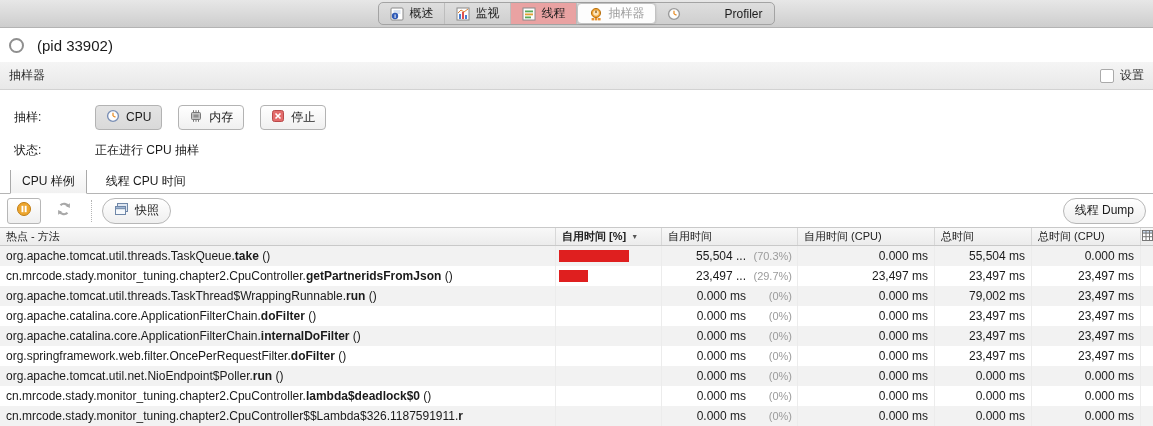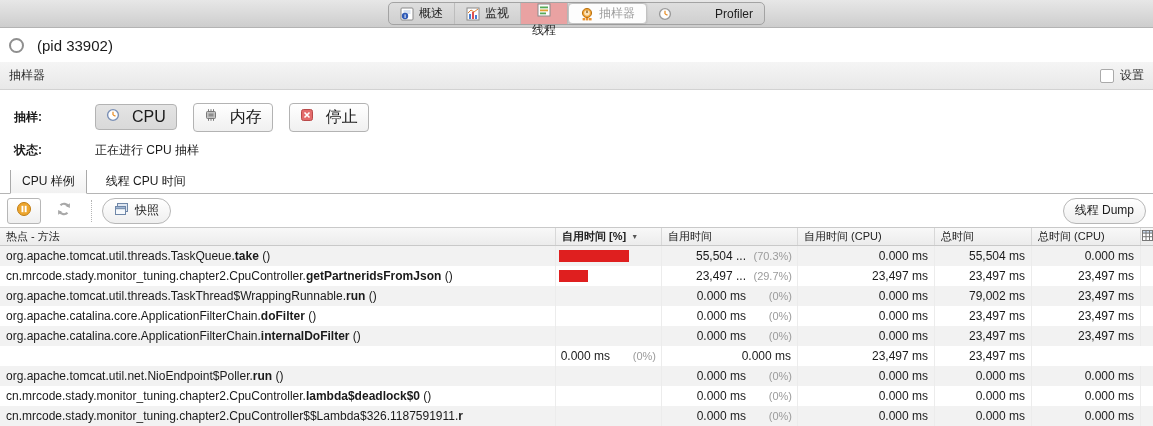--- a/index.html
+++ b/index.html
@@ -30,23 +30,23 @@
               display:flex;align-items:center;padding:0 9px;box-sizing:border-box;color:#2d2d2d;}
   .flex-spacer{flex:1;}
   .checkbox{width:12px;height:12px;border:1px solid #aaa;border-radius:2px;background:#fff;
             display:inline-block;margin-right:6px;}
 
   
   .controls{height:80px;background:#fff;position:relative;}
   .ctl-row{position:absolute;left:14px;right:0;display:flex;align-items:center;}
   .ctl-row.r1{top:14px;height:26px;}
   .ctl-row.r2{top:50px;height:20px;}
-  .ctl-label{font-weight:bold;width:81px;flex:0 0 81px;}
-  .btn{display:inline-flex;align-items:center;gap:12px;border:1px solid #b3b3b3;border-radius:4px;
-       padding:3px 10px;font-size:16px;background:linear-gradient(#fff,#f0f0f0);margin-right:16px;
+  .ctl-label{font-weight:normal;width:81px;flex:0 0 81px;}
+  .btn{display:inline-flex;align-items:center;gap:6px;border:1px solid #b3b3b3;border-radius:4px;
+       padding:3px 10px;font-size:12px;background:linear-gradient(#fff,#f0f0f0);margin-right:16px;
        font-family:inherit;color:#1a1a1a;cursor:default;}
   .btn.pressed{background:linear-gradient(#e4e4e4,#d9d9d9);}
 
   
   .subtabs{height:24px;display:flex;align-items:flex-end;border-bottom:1px solid #b5b5b5;
            background:#fff;box-sizing:border-box;padding-left:2px;}
   .subtab{padding:3px 11px 3px;font-size:12px;margin-left:8px;}
   .subtab.active{border:1px solid #a9a9a9;border-bottom:1px solid #fdfdfd;margin-bottom:-1px;
                  background:linear-gradient(#fdfdfd,#f1f1f1);}
 
@@ -105,21 +105,21 @@
           <svg width="14" height="14" viewBox="0 0 14 14">
               <rect x="1" y="1" width="12" height="12" fill="#fdfdfd" stroke="#8a8a8a"></rect>
               <rect x="3" y="7" width="2" height="5" fill="#4a7fd4"></rect>
               <rect x="6" y="5" width="2" height="7" fill="#e05050"></rect>
               <rect x="9" y="8" width="2" height="4" fill="#4a7fd4"></rect>
               <polyline points="2,6 5,3 8,5 12,2" fill="none" stroke="#e08030"></polyline>
             </svg>
         </span>
         <span>监视</span>
       </div>
-      <div class="seg-item threads" style="background: rgb(233, 162, 162); flex-direction: column;">
+      <div class="seg-item threads" style="background: rgb(233, 162, 162);">
         <span class="icon">
           <svg width="14" height="14" viewBox="0 0 14 14">
               <rect x="1" y="1" width="12" height="12" fill="#fdfdfd" stroke="#8a8a8a"></rect>
               <rect x="3" y="3.5" width="8" height="1.8" fill="#57a957"></rect>
               <rect x="3" y="6.5" width="8" height="1.8" fill="#e0a030"></rect>
               <rect x="3" y="9.5" width="6" height="1.8" fill="#57a957"></rect>
             </svg>
         </span>
         <span>线程</span>
       </div>
@@ -337,20 +337,21 @@
     <div class="c c-self">
             <span class="sv">0.000 ms</span>
             <span class="sp">(0%)</span>
           </div>
     <div class="c num c-selfcpu">0.000 ms</div>
     <div class="c num c-total">23,497 ms</div>
     <div class="c num c-totalcpu">23,497 ms</div>
     <div class="c c-corner"></div>
   </div>
         <div class="trow">
+    <div class="c c-method"><span class="pre">org.springframework.web.filter.OncePerRequestFilter.</span><span class="mname">doFilter</span><span class="suf"> ()</span></div>
     <div class="c c-bar">
             <div class="barfill" style="width: 0%; background: rgb(223, 31, 31);"></div>
           </div>
     <div class="c c-self">
             <span class="sv">0.000 ms</span>
             <span class="sp">(0%)</span>
           </div>
     <div class="c num c-selfcpu">0.000 ms</div>
     <div class="c num c-total">23,497 ms</div>
     <div class="c num c-totalcpu">23,497 ms</div>

